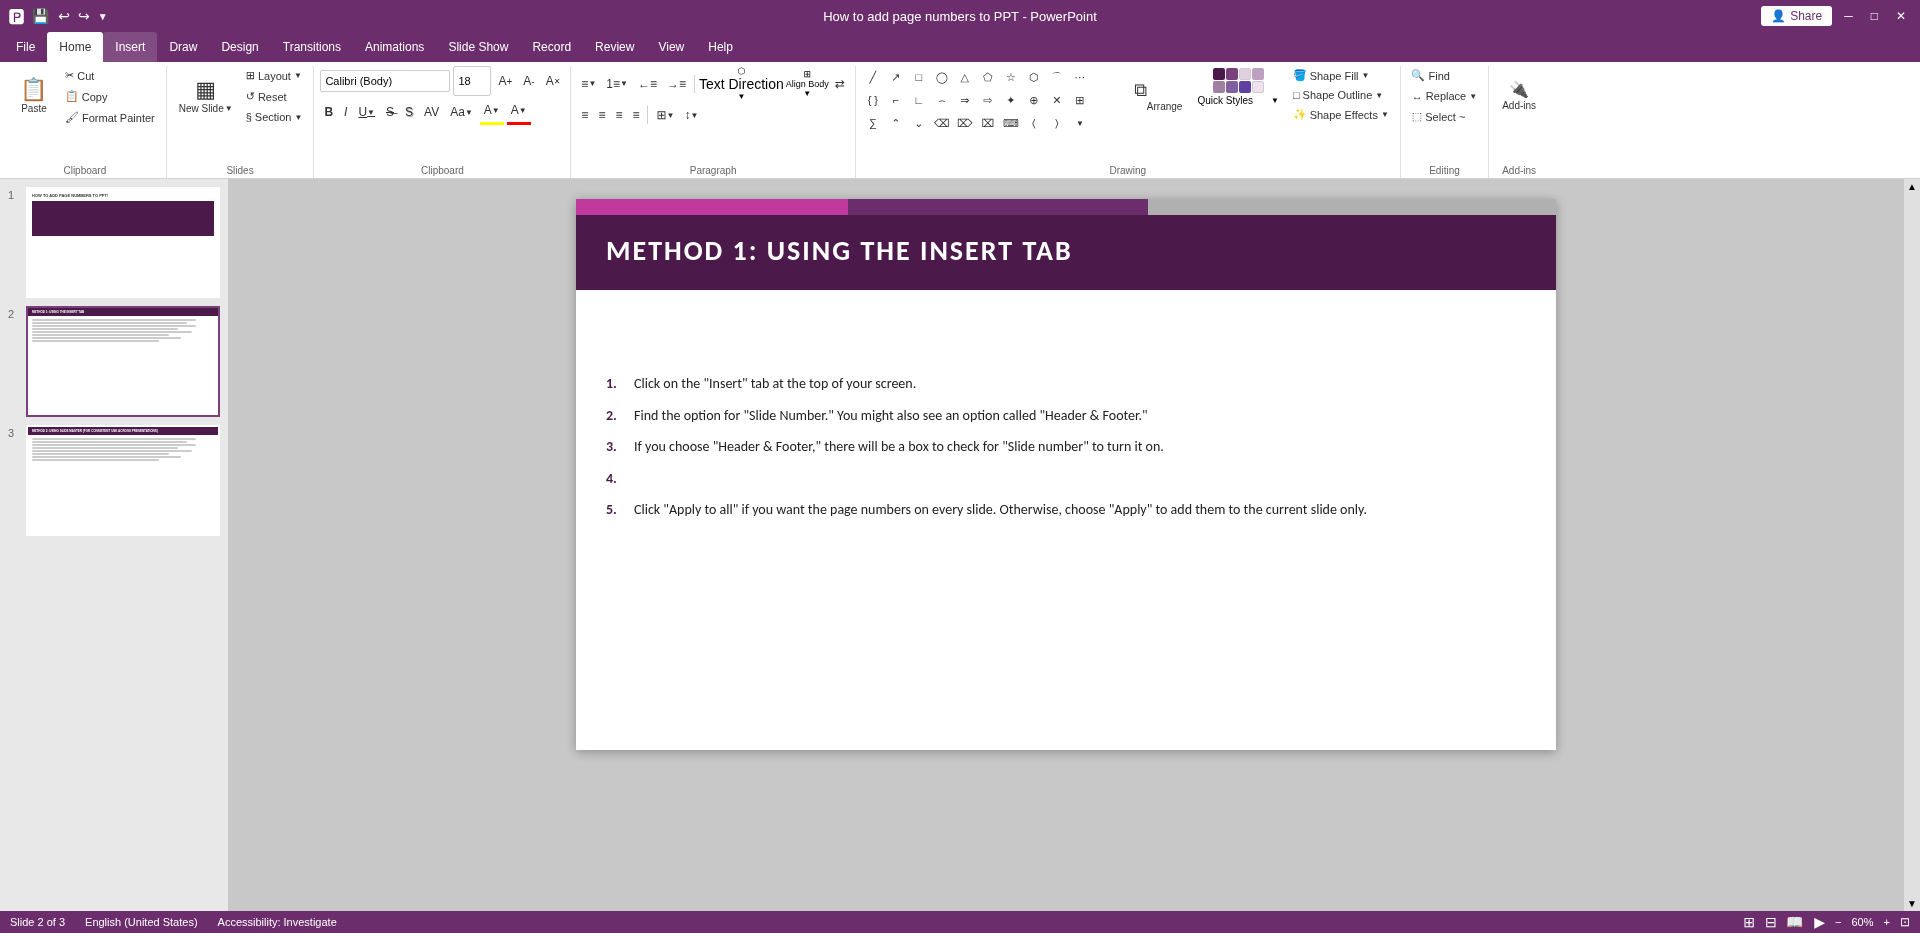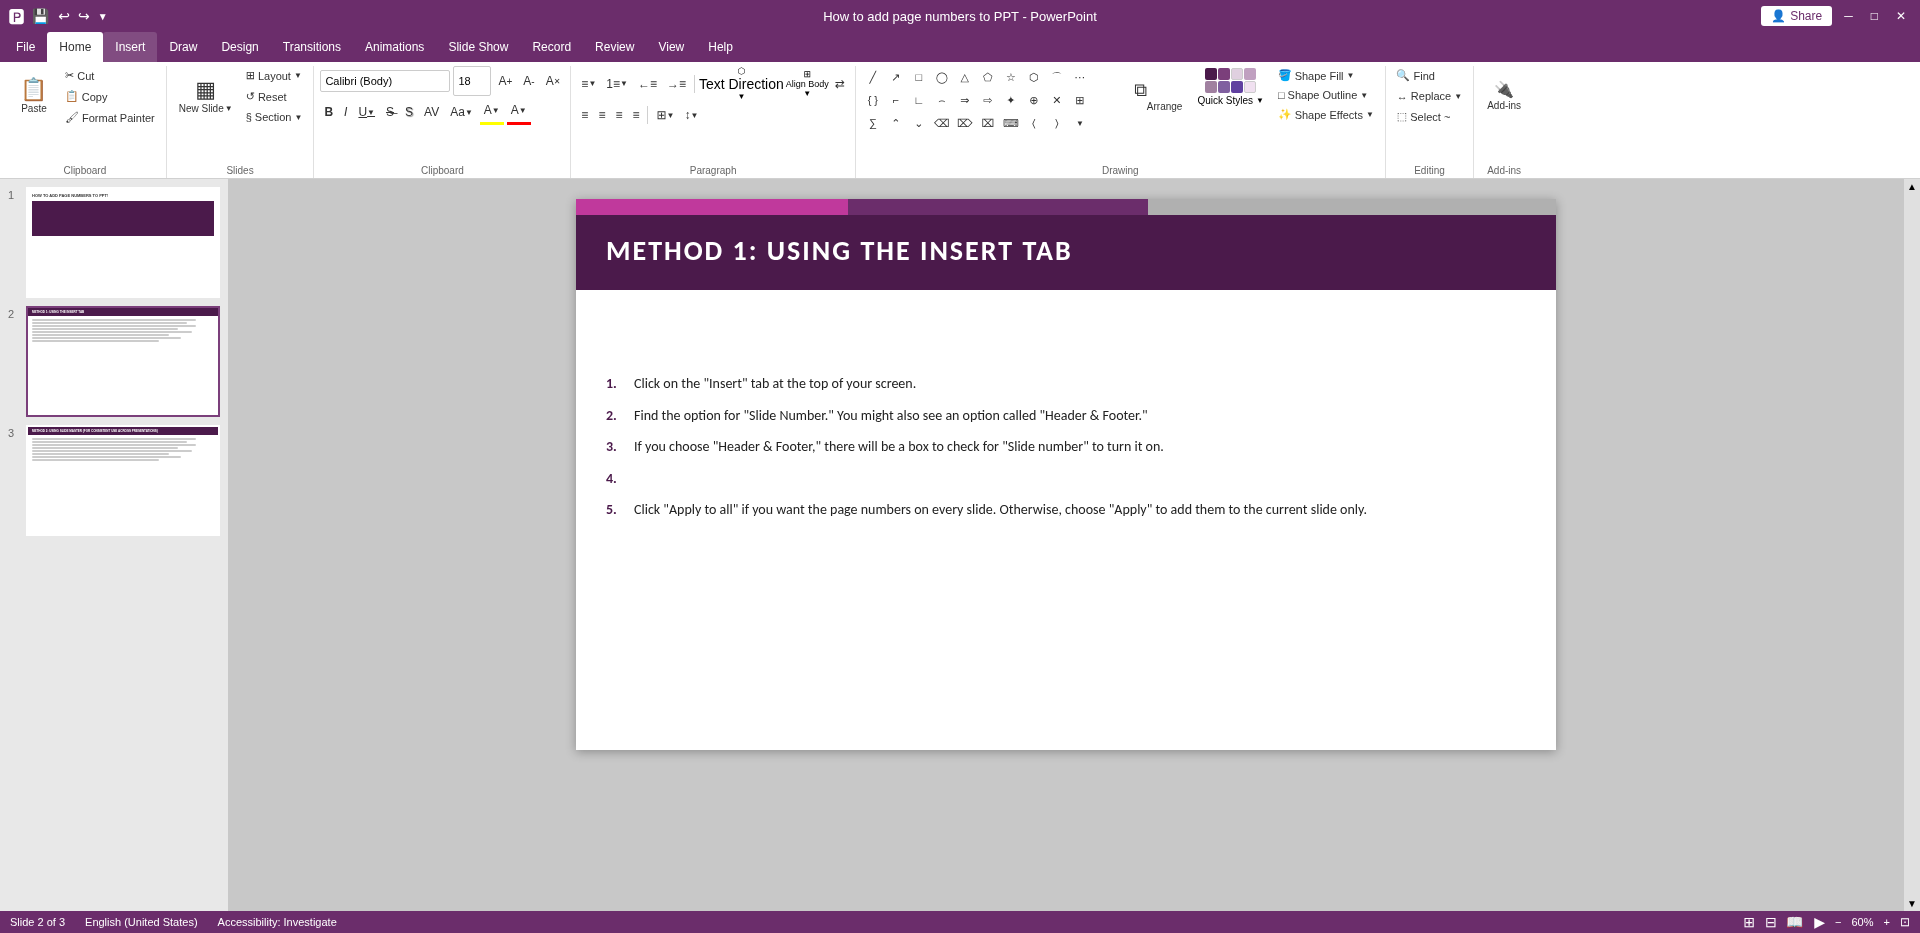--- a/index.html
+++ b/index.html
@@ -644,21 +644,21 @@
           <div style="display:grid;grid-template-columns:repeat(4,12px);gap:1px;padding:2px;">
             <div style="width:12px;height:12px;background:#4b1a4b;border-radius:2px;"></div>
             <div style="width:12px;height:12px;background:#7b3f7b;border-radius:2px;"></div>
             <div style="width:12px;height:12px;background:#e0d0e0;border-radius:2px;border:1px solid #ccc;"></div>
             <div style="width:12px;height:12px;background:#c0a0c0;border-radius:2px;"></div>
             <div style="width:12px;height:12px;background:#a080a0;border-radius:2px;"></div>
             <div style="width:12px;height:12px;background:#8060a0;border-radius:2px;"></div>
             <div style="width:12px;height:12px;background:#6040a0;border-radius:2px;"></div>
             <div style="width:12px;height:12px;background:#f0e0f0;border-radius:2px;border:1px solid #ccc;"></div>
           </div>
-          <div style="display:flex;align-items:center;gap:3px;font-size:10px;">
+          <div style="display:flex;align-items:center;gap:18px;font-size:10px;">
             <span>Quick Styles</span>
             <span class="caret">▼</span>
           </div>
         </div>
 
         <div class="ribbon-section-divider"></div>
 
         <div class="shape-outline-area">
           <div class="ribbon-small-btn">
             <span>🪣</span>

